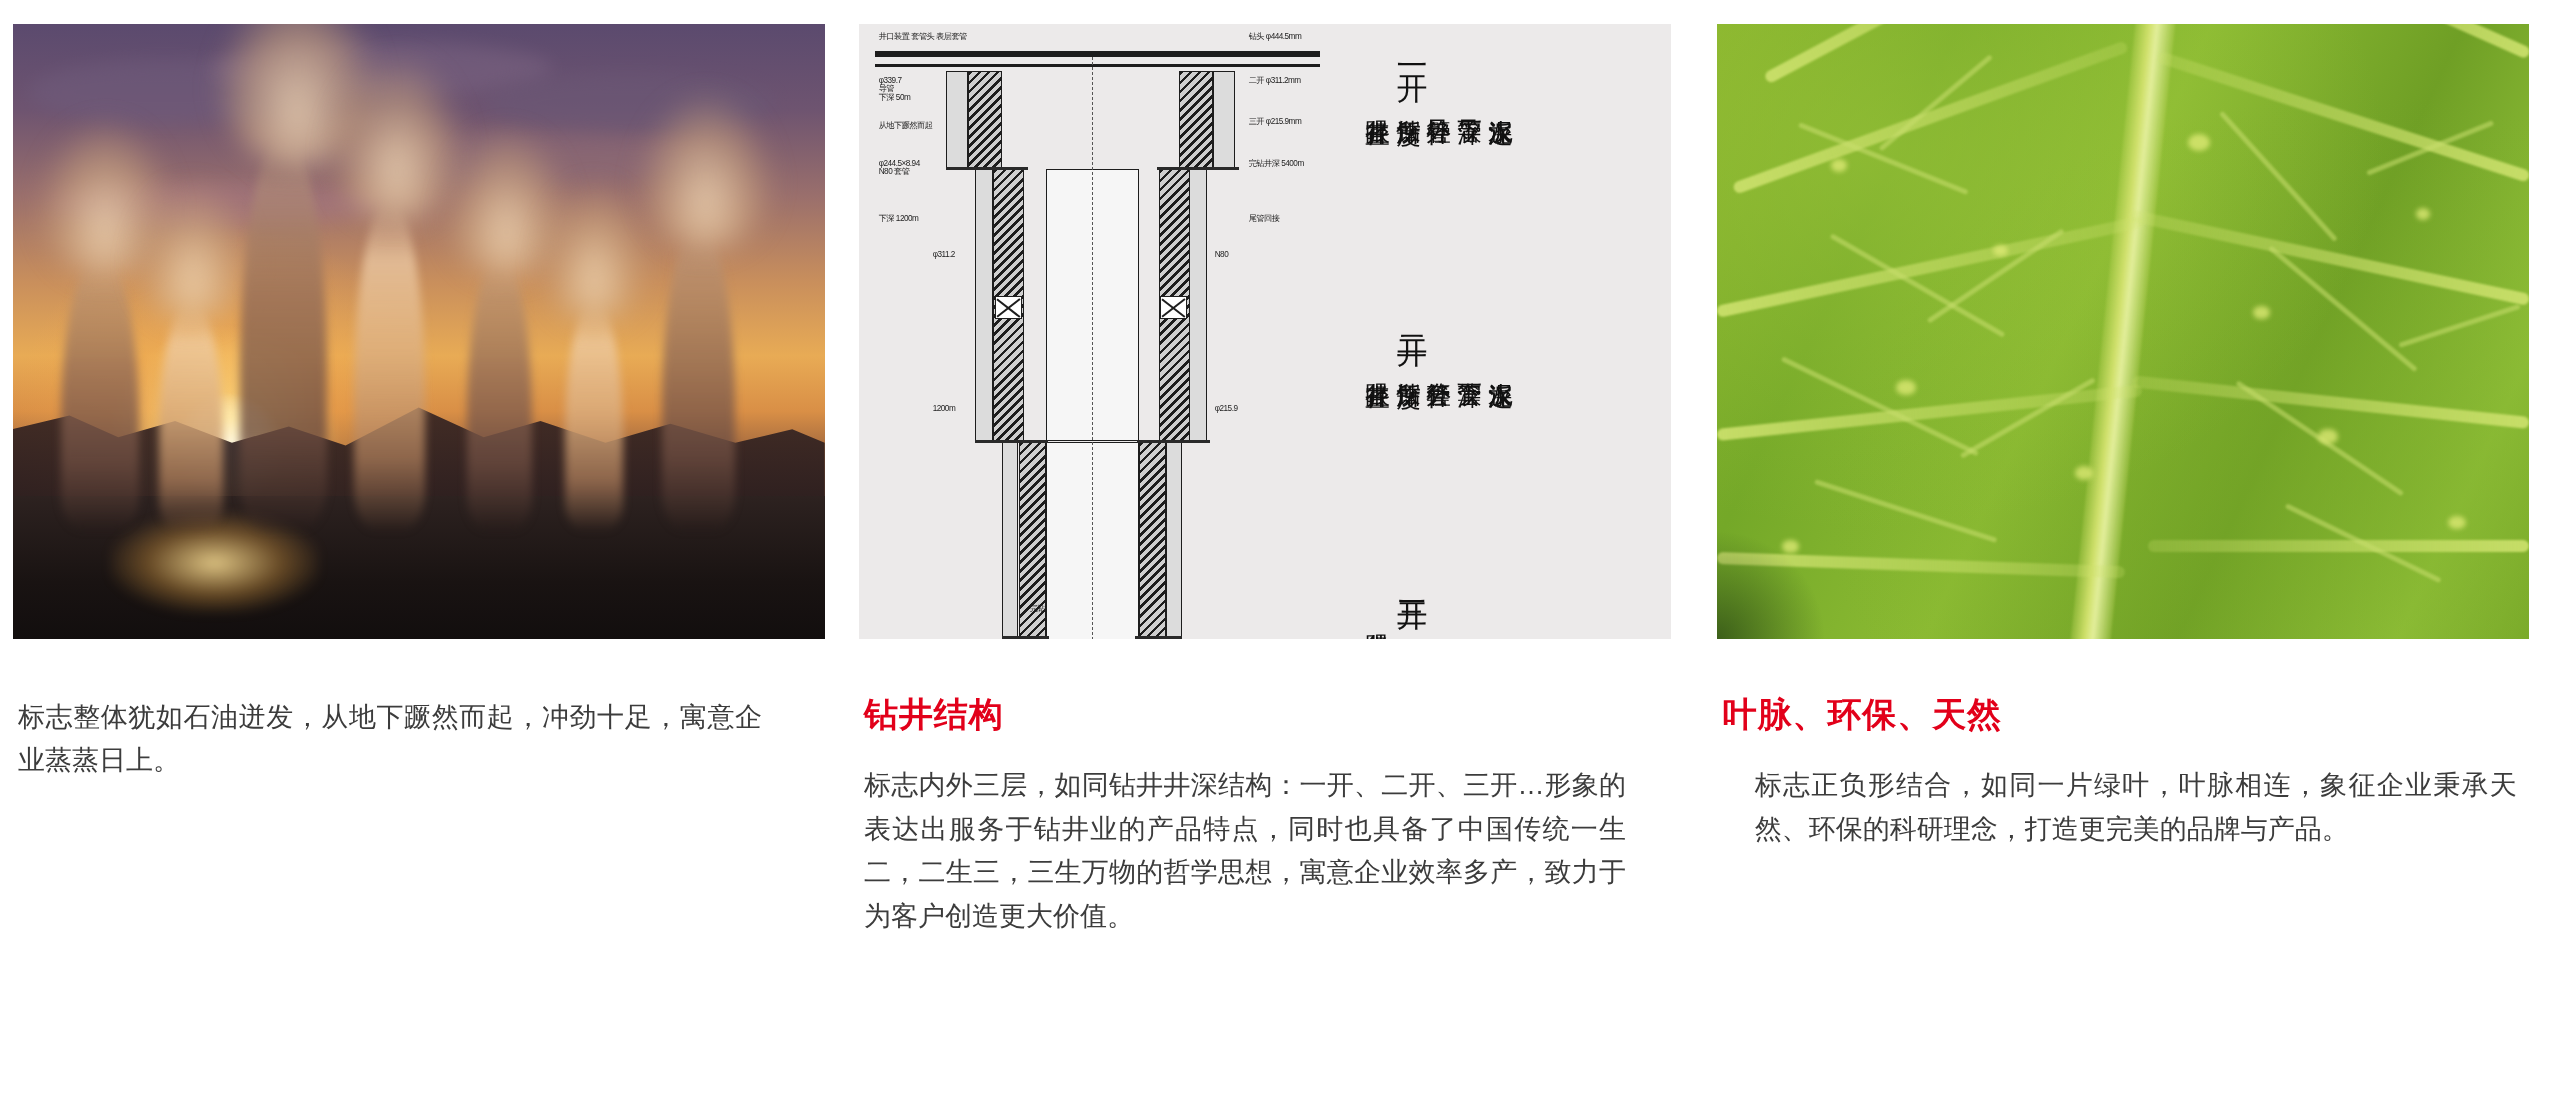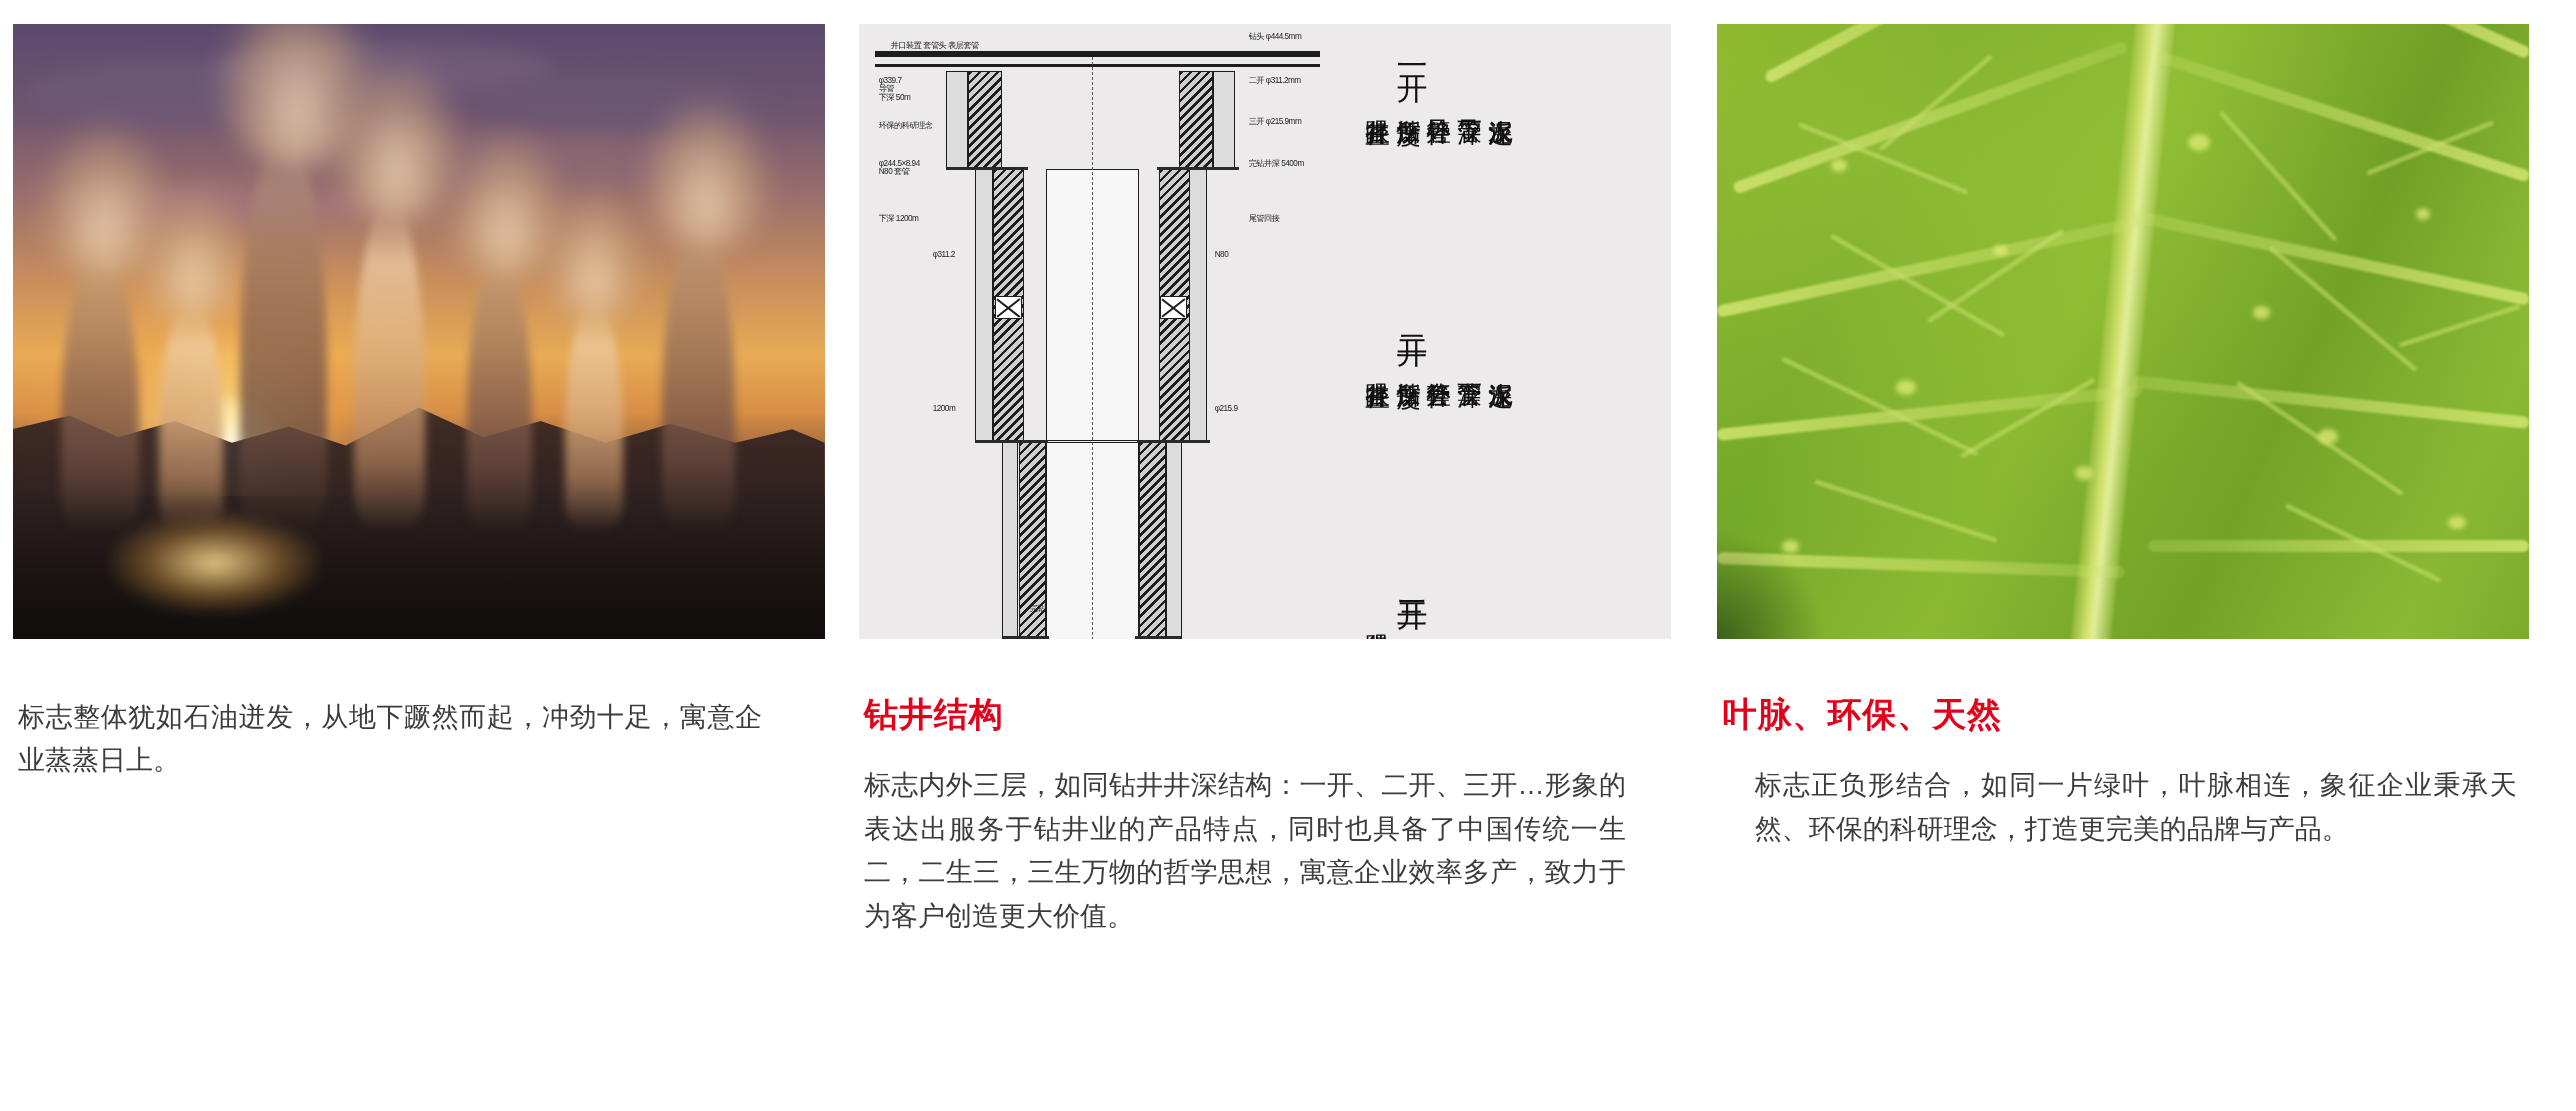--- a/index.html
+++ b/index.html
@@ -328,25 +328,25 @@
       </div>
     </div>
 
     <div class="col col-2">
       <div class="media">
         <div class="schematic">
 
           <div class="sch-topbar" style="left:16.3px;top:27px;width:445px;height:6.4px;"></div>
           <div class="sch-topbar" style="left:16.3px;top:40px;width:445px;height:3.6px;"></div>
 
-          <div class="sch-tinytext" style="left:20px;top:18px;margin-left:12px;">井口装置 套管头 表层套管</div>
+          <div class="sch-tinytext" style="left:20px;top:9px;">井口装置 套管头 表层套管</div>
           <div class="sch-tinytext" style="left:20px;top:53px;">φ339.7
 导管
 下深 50m</div>
-          <div class="sch-tinytext" style="left:20px;top:98px;">环保的科研理念</div>
+          <div class="sch-tinytext" style="left:20px;top:98px;">从地下蹶然而起</div>
           <div class="sch-tinytext" style="left:20px;top:136px;">φ244.5×8.94
 N80 套管</div>
           <div class="sch-tinytext" style="left:20px;top:191px;">下深 1200m</div>
 
           <div class="sch-tinytext" style="left:390px;top:9px;">钻头 φ444.5mm</div>
           <div class="sch-tinytext" style="left:390px;top:53px;text-align:center;">二开 φ311.2mm</div>
           <div class="sch-tinytext" style="left:390px;top:94px;">三开 φ215.9mm</div>
           <div class="sch-tinytext" style="left:390px;top:136px;">完钻井深 5400m</div>
           <div class="sch-tinytext" style="left:390px;top:191px;">尾管回接</div>
 

